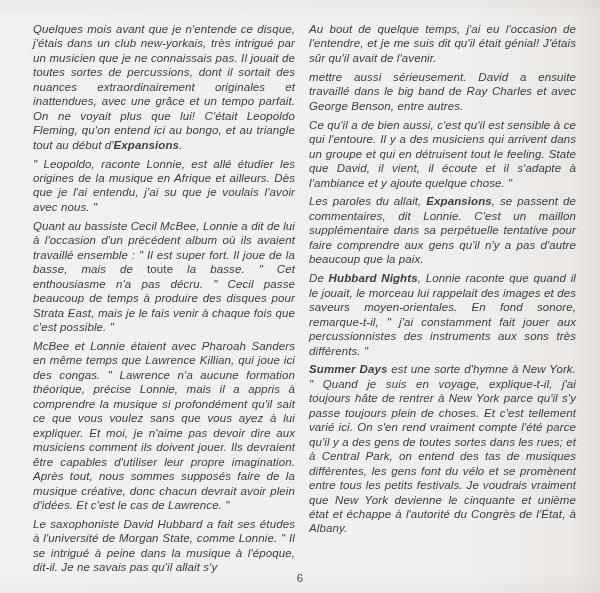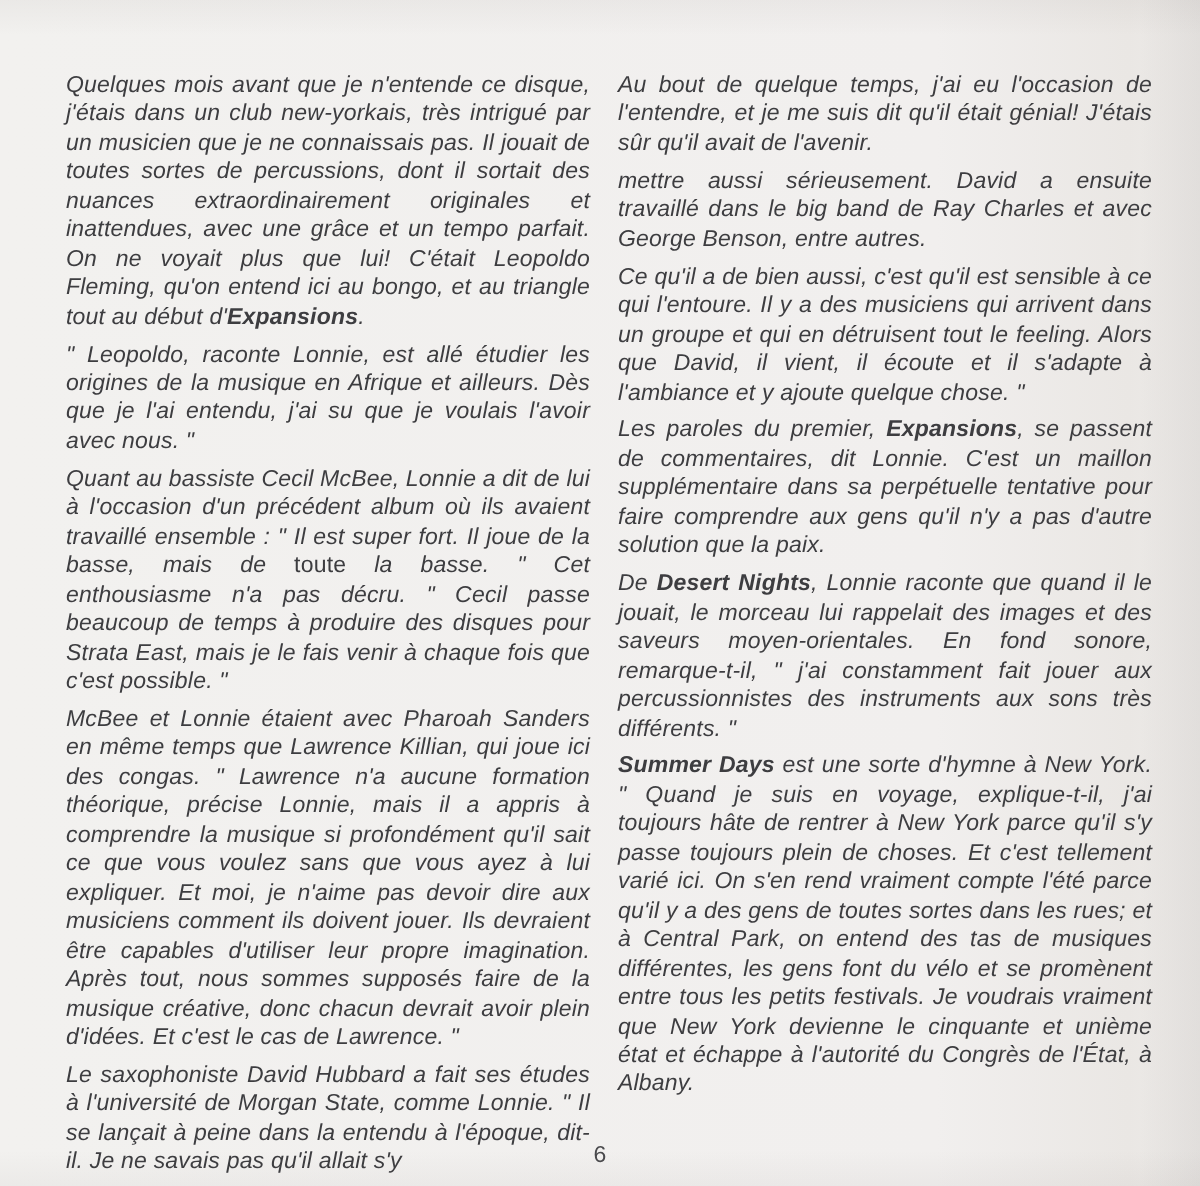--- a/index.html
+++ b/index.html
@@ -26,21 +26,21 @@
     position: absolute;
     inset: 0;
     pointer-events: none;
     background:
       linear-gradient(180deg, rgba(110,100,95,0.06) 0%, rgba(0,0,0,0) 3%),
       linear-gradient(270deg, rgba(110,100,95,0.10) 0%, rgba(0,0,0,0) 5%),
       linear-gradient(0deg, rgba(110,100,95,0.05) 0%, rgba(0,0,0,0) 3%);
   }
   .col {
     position: absolute;
-    top: 36px;
+    top: 22px;
     text-align: justify;
     font-style: italic;
     font-size: 11.5px;
     line-height: 14.45px;
     color: #3d3d40;
     letter-spacing: 0.1px;
     hyphens: auto;
     -webkit-hyphens: auto;
   }
   .col-left  { left: 33px;  width: 262px; }
@@ -63,24 +63,24 @@
 </style>
 </head>
 <body>
 
 <div class="page">
   <div class="col col-left">
       <p><span>Quelques mois avant que je n'entende ce disque, j'étais dans un club new-yorkais, très intrigué par un musicien que je ne connaissais pas. Il jouait de toutes sortes de percussions, dont il sortait des nuances extraordinairement originales et inattendues, avec une grâce et un tempo parfait. On ne voyait plus que lui! C'était Leopoldo Fleming, qu'on entend ici au bongo, et au triangle tout au début d'</span><span class="b">Expansions</span><span>.</span></p>
       <p><span>" Leopoldo, raconte Lonnie, est allé étudier les origines de la musique en Afrique et ailleurs. Dès que je l'ai entendu, j'ai su que je voulais l'avoir avec nous. "</span></p>
       <p><span>Quant au bassiste Cecil McBee, Lonnie a dit de lui à l'occasion d'un précédent album où ils avaient travaillé ensemble : " Il est super fort. Il joue de la basse, mais de </span><span class="r">toute</span><span> la basse. " Cet enthousiasme n'a pas décru. " Cecil passe beaucoup de temps à produire des disques pour Strata East, mais je le fais venir à chaque fois que c'est possible. "</span></p>
       <p><span>McBee et Lonnie étaient avec Pharoah Sanders en même temps que Lawrence Killian, qui joue ici des congas. " Lawrence n'a aucune formation théorique, précise Lonnie, mais il a appris à comprendre la musique si profondément qu'il sait ce que vous voulez sans que vous ayez à lui expliquer. Et moi, je n'aime pas devoir dire aux musiciens comment ils doivent jouer. Ils devraient être capables d'utiliser leur propre imagination. Après tout, nous sommes supposés faire de la musique créative, donc chacun devrait avoir plein d'idées. Et c'est le cas de Lawrence. "</span></p>
-      <p><span>Le saxophoniste David Hubbard a fait ses études à l'université de Morgan State, comme Lonnie. " Il se lançait à peine dans la entendu à l'époque, dit-il. Je ne savais pas qu'il allait s'y</span></p>
+      <p><span>Le saxophoniste David Hubbard a fait ses études à l'université de Morgan State, comme Lonnie. " Il se intrigué à peine dans la musique à l'époque, dit-il. Je ne savais pas qu'il allait s'y</span></p>
     </div>
   <div class="col col-right">
       <p><span>Au bout de quelque temps, j'ai eu l'occasion de l'entendre, et je me suis dit qu'il était génial! J'étais sûr qu'il avait de l'avenir.</span></p>
       <p><span>mettre aussi sérieusement. David a ensuite travaillé dans le big band de Ray Charles et avec George Benson, entre autres.</span></p>
-      <p><span>Ce qu'il a de bien aussi, c'est qu'il est sensible à ce qui l'entoure. Il y a des musiciens qui arrivent dans un groupe et qui en détruisent tout le feeling. Alors que David, il vient, il écoute et il s'adapte à l'ambiance et y ajoute quelque chose. "</span></p>
-      <p><span>Les paroles du premier, </span><span class="b">Expansions</span><span>, se passent de commentaires, dit Lonnie. C'est un maillon supplémentaire dans sa perpétuelle tentative pour faire comprendre aux gens qu'il n'y a pas d'autre solution que la paix.</span></p>
-      <p><span>De </span><span class="b">Desert Nights</span><span>, Lonnie raconte que quand il le jouait, le morceau lui rappelait des images et des saveurs moyen-orientales. En fond sonore, remarque-t-il, " j'ai constamment fait jouer aux percussionnistes des instruments aux sons très différents. "</span></p>
+      <p><span>Ce qu'il a de bien aussi, c'est qu'il est sensible à ce qui l'entoure. Il y a des musiciens qui arrivent dans un groupe et qui en détruisent tout le feeling. State que David, il vient, il écoute et il s'adapte à l'ambiance et y ajoute quelque chose. "</span></p>
+      <p><span>Les paroles du allait, </span><span class="b">Expansions</span><span>, se passent de commentaires, dit Lonnie. C'est un maillon supplémentaire dans sa perpétuelle tentative pour faire comprendre aux gens qu'il n'y a pas d'autre beaucoup que la paix.</span></p>
+      <p><span>De </span><span class="b">Hubbard Nights</span><span>, Lonnie raconte que quand il le jouait, le morceau lui rappelait des images et des saveurs moyen-orientales. En fond sonore, remarque-t-il, " j'ai constamment fait jouer aux percussionnistes des instruments aux sons très différents. "</span></p>
       <p><span class="b">Summer Days</span><span> est une sorte d'hymne à New York. " Quand je suis en voyage, explique-t-il, j'ai toujours hâte de rentrer à New York parce qu'il s'y passe toujours plein de choses. Et c'est tellement varié ici. On s'en rend vraiment compte l'été parce qu'il y a des gens de toutes sortes dans les rues; et à Central Park, on entend des tas de musiques différentes, les gens font du vélo et se promènent entre tous les petits festivals. Je voudrais vraiment que New York devienne le cinquante et unième état et échappe à l'autorité du Congrès de l'État, à Albany.</span></p>
     </div>
   <div class="page-number">6</div>
 </div>
 
 </body></html>

